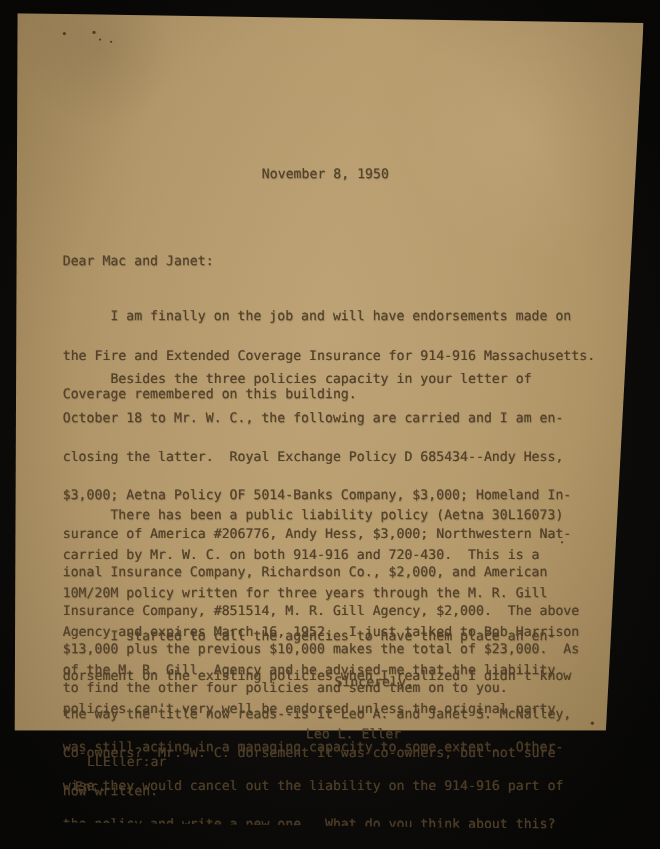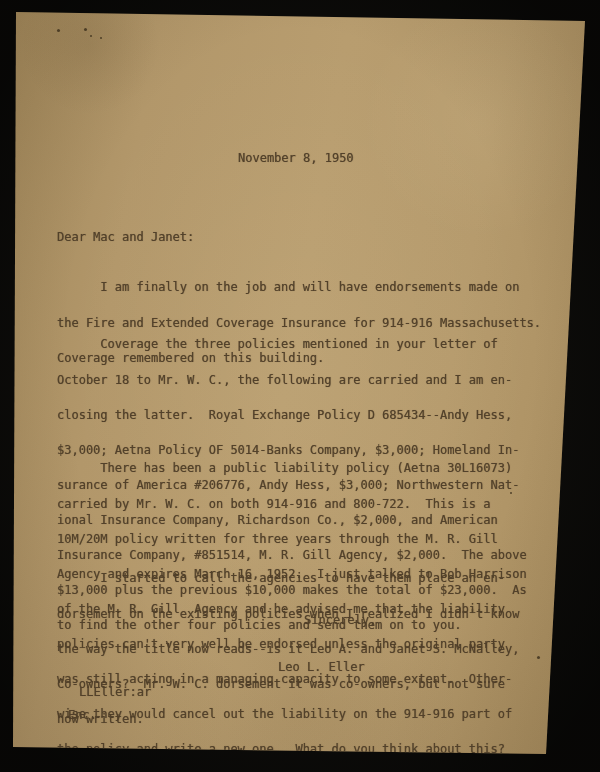--- a/index.html
+++ b/index.html
@@ -15,21 +15,21 @@
     position: relative;
     width: 600px;
     height: 772px;
     background:
       radial-gradient(ellipse at 50% 50%, rgba(40,38,32,0.25), rgba(0,0,0,0.6) 90%),
       #11100d;
   }
   .paper {
     position: absolute;
     left: 0; top: 0;
-    width: 600px; height: 772px;
+    width: 600px; height: 664px;
     clip-path: polygon(16px 12px, 585px 21px, 546px 754px, 13px 747px);
     background-image:
       radial-gradient(circle at 90px 45px, rgba(70,52,25,0.10), transparent 70px),
       radial-gradient(circle at 480px 120px, rgba(255,240,200,0.07), transparent 120px),
       radial-gradient(circle at 300px 700px, rgba(70,52,25,0.08), transparent 160px),
       radial-gradient(ellipse at 50% 46%, rgba(255,238,195,0.07) 0%, transparent 55%, rgba(58,42,18,0.20) 100%),
       linear-gradient(100deg, #a2885b 0%, #b2976a 22%, #b89d6f 48%, #b59a6c 70%, #a78c5e 100%);
   }
   .speck {
     position: absolute;
@@ -76,34 +76,34 @@
 
     <div class="letter-text salutation">Dear Mac and Janet:</div>
 
     <div class="letter-text para-1">
       <div>      I am finally on the job and will have endorsements made on</div>
       <div>the Fire and Extended Coverage Insurance for 914-916 Massachusetts.</div>
       <div>Coverage remembered on this building.</div>
     </div>
 
     <div class="letter-text para-2">
-      <div>      Coverage the three policies mentioned in your letter of</div>
+      <div>      Besides the three policies capacity in your letter of</div>
       <div>October 18 to Mr. W. C., the following are carried and I am en-</div>
       <div>closing the latter.  Royal Exchange Policy D 685434--Andy Hess,</div>
       <div>$3,000; Aetna Policy OF 5014-Banks Company, $3,000; Homeland In-</div>
       <div>surance of America #206776, Andy Hess, $3,000; Northwestern Nat-</div>
       <div>ional Insurance Company, Richardson Co., $2,000, and American</div>
       <div>Insurance Company, #851514, M. R. Gill Agency, $2,000.  The above</div>
       <div>$13,000 plus the previous $10,000 makes the total of $23,000.  As</div>
       <div>to find the other four policies and send them on to you.</div>
     </div>
 
     <div class="letter-text para-3">
       <div>      There has been a public liability policy (Aetna 30L16073)</div>
-      <div>carried by Mr. W. C. on both 914-916 and 800-722.  This is a</div>
+      <div>carried by Mr. W. C. on both 914-916 and 720-430.  This is a</div>
       <div>10M/20M policy written for three years through the M. R. Gill</div>
       <div>Agency and expires March 16, 1952.  I just talked to Bob Harrison</div>
       <div>of the M. R. Gill  Agency and he advised me that the liability</div>
       <div>policies can't very well be endorsed unless the original party</div>
       <div>was still acting in a managing capacity to some extent.  Other-</div>
       <div>wise they would cancel out the liability on the 914-916 part of</div>
       <div>the policy and write a new one.  What do you think about this?</div>
     </div>
 
     <div class="letter-text para-4">

